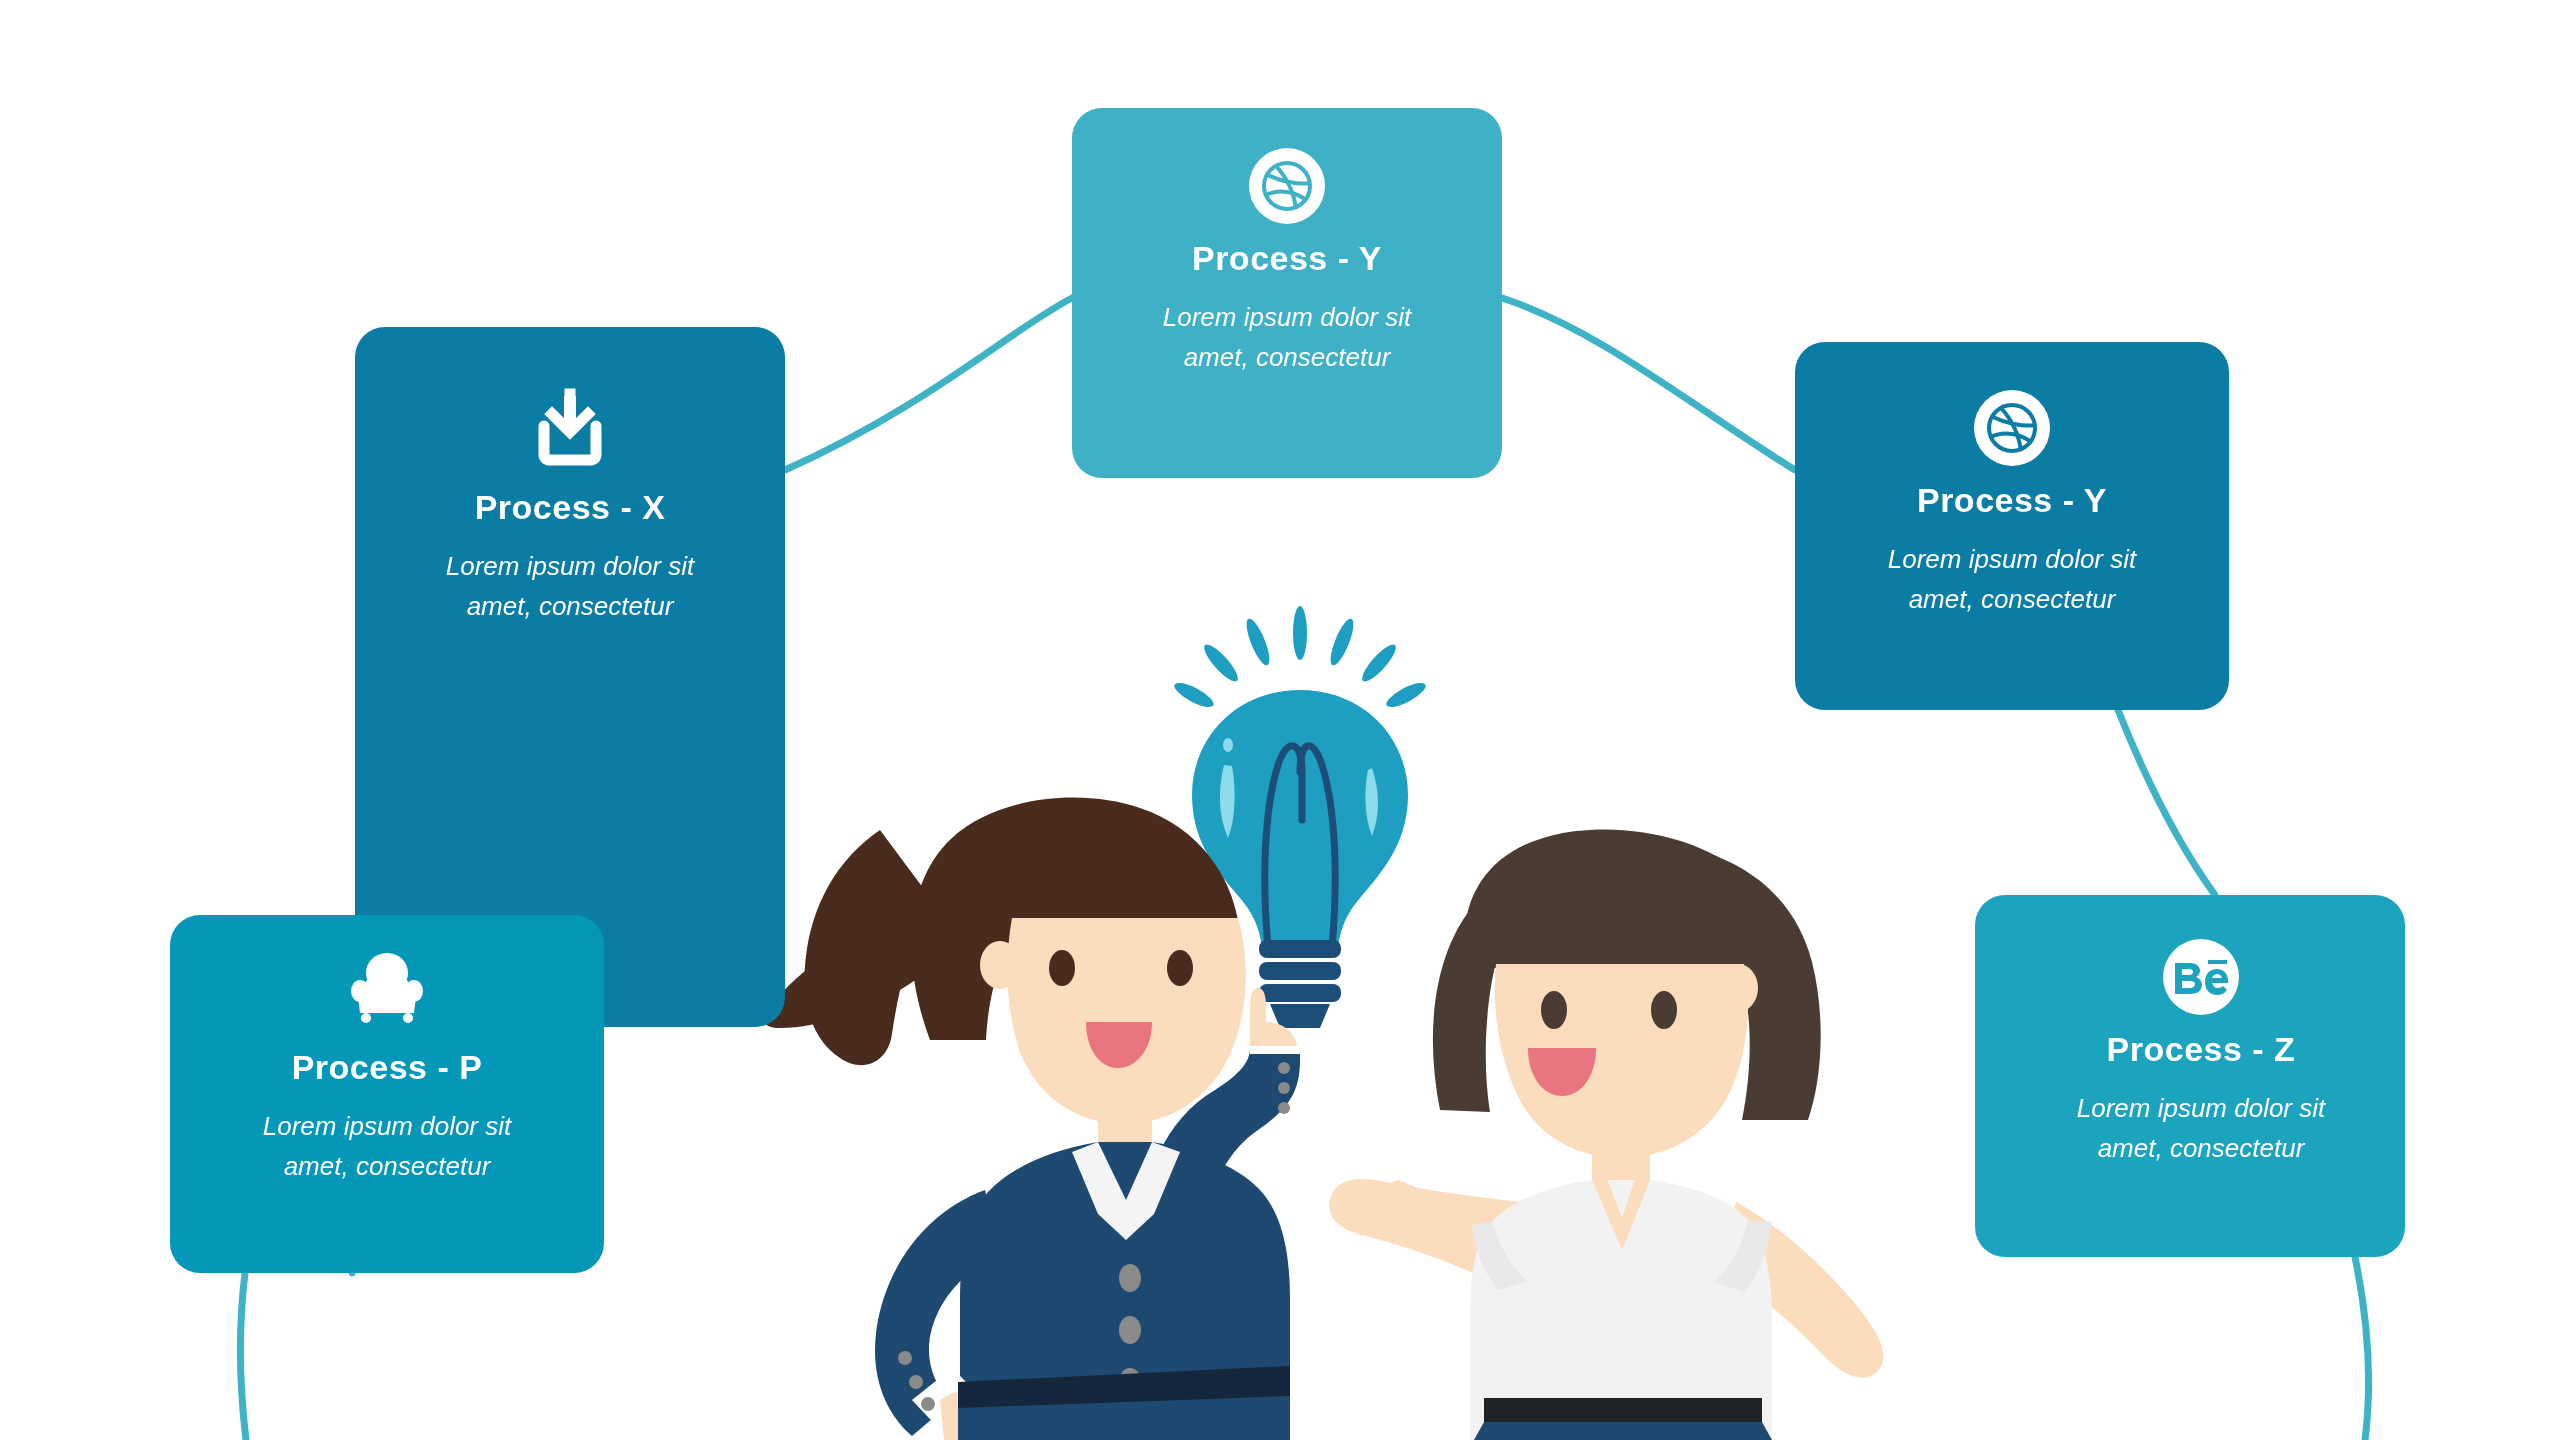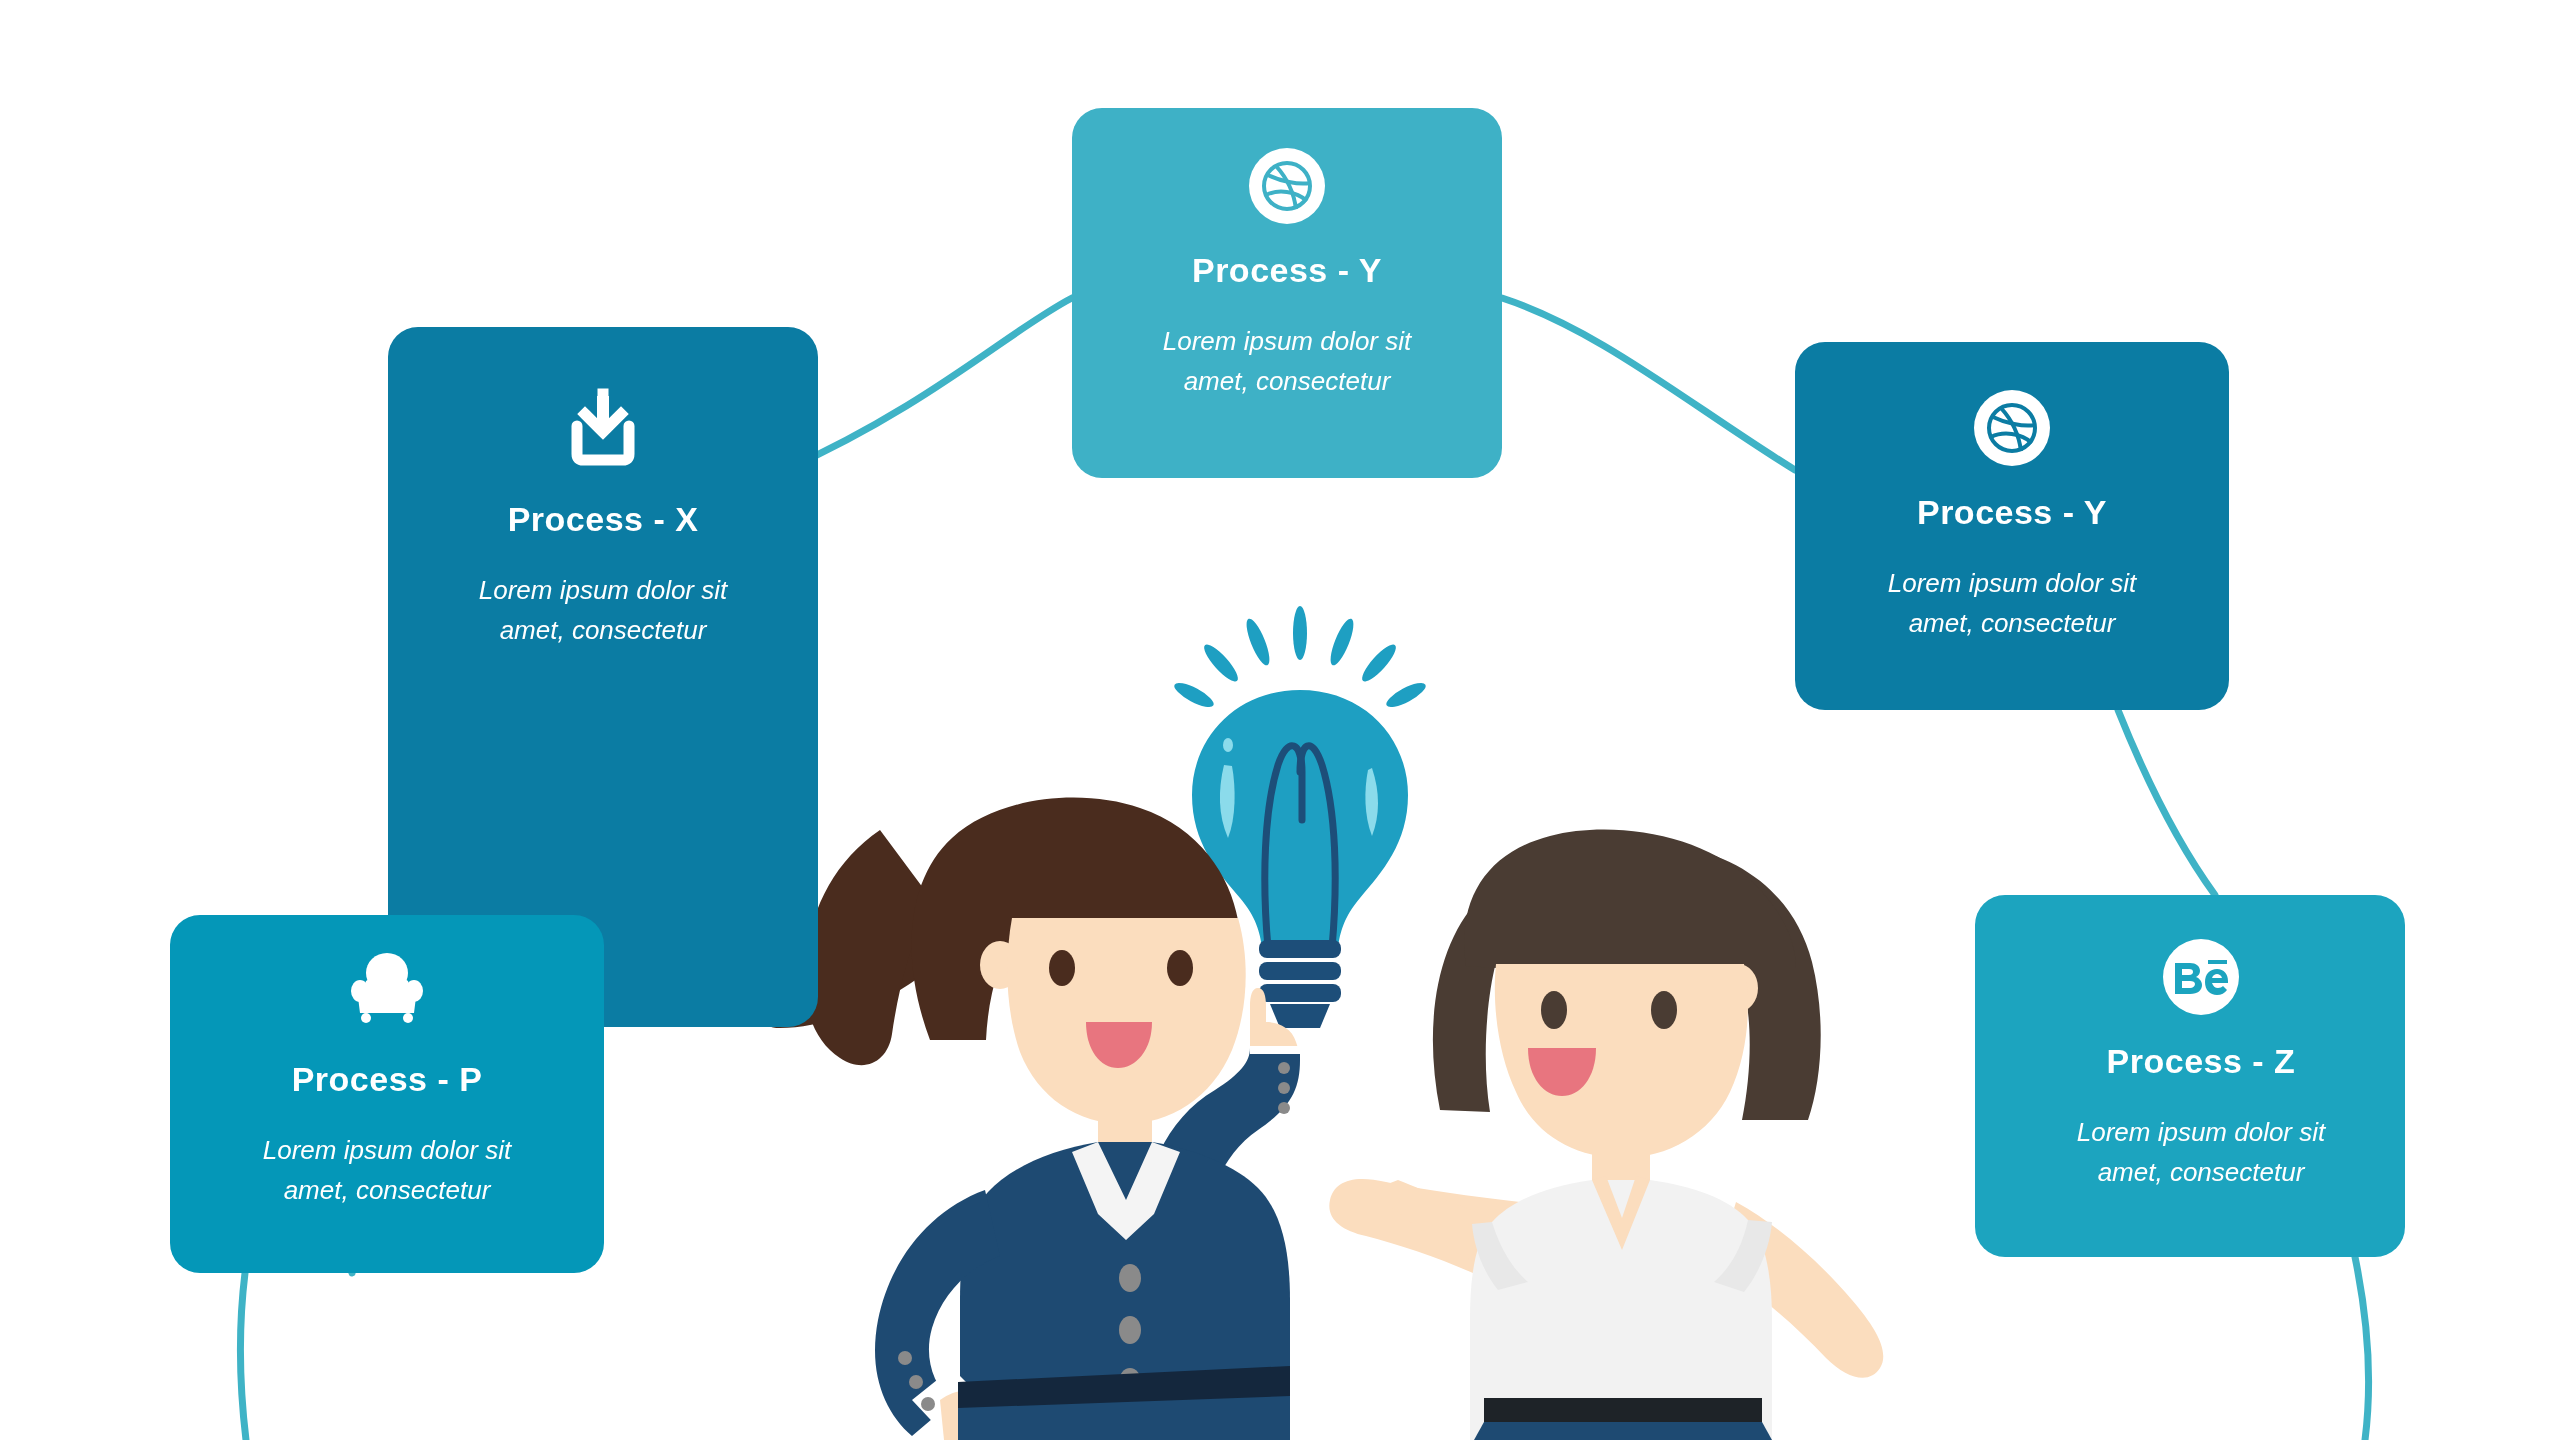--- a/index.html
+++ b/index.html
@@ -33,21 +33,20 @@
   .card {
     position:absolute;
     z-index:5;
     border-radius:30px;
     display:flex;
     flex-direction:column;
     align-items:center;
     text-align:center;
     color:#ffffff;
     padding:26px 26px 30px;
-    gap:12px;
   }
   .card-icon {
     display:flex;
     align-items:center;
     justify-content:center;
     margin-bottom:14px;
   }
   .card-title {
     font-size:34px;
     font-weight:bold;
@@ -67,21 +66,21 @@
   }
 
   
   #card-x  { left:355px;  top:327px;  width:430px; height:700px; }
   #card-p  { left:170px;  top:915px;  width:434px; height:358px; }
   #card-y-top { left:1072px; top:108px; width:430px; height:370px; }
   #card-y-right { left:1795px; top:342px; width:434px; height:368px; }
   #card-z  { left:1975px; top:895px; width:430px; height:362px;padding-left:48px; }
 
   
-  #card-x { justify-content:flex-start; padding-top:60px;margin-left:33px; }
+  #card-x { justify-content:flex-start; padding-top:60px; }
   #card-x .card-desc { max-width:300px; }
   #card-p  { padding-top:32px; }
   #card-y-top { padding-top:40px; }
   #card-y-right { padding-top:48px; }
   #card-z { padding-top:44px; }
 
   .icon-circle {
     width:76px; height:76px;
     border-radius:50%;
     background:#ffffff;

